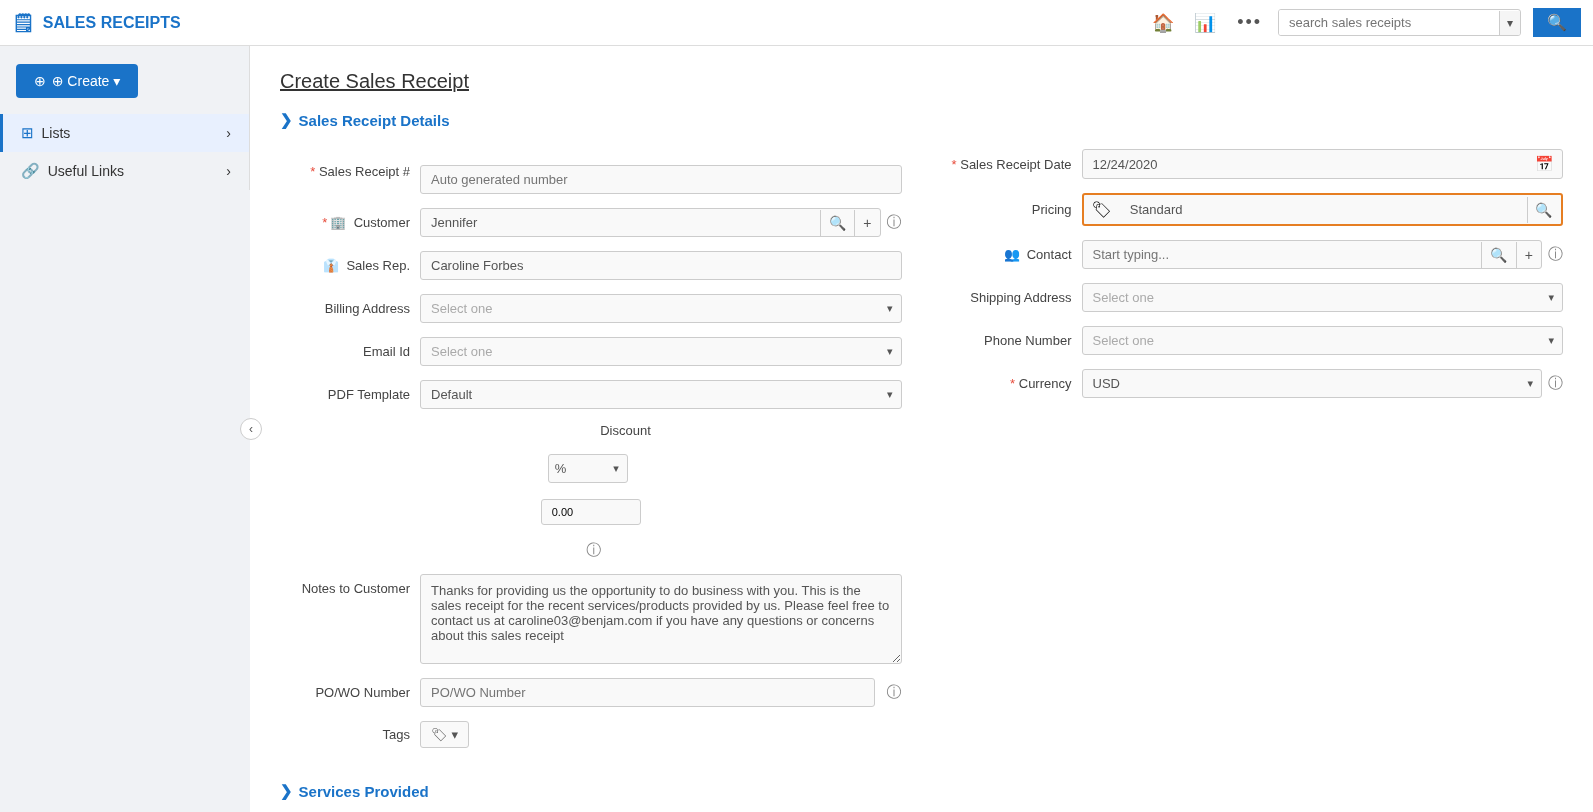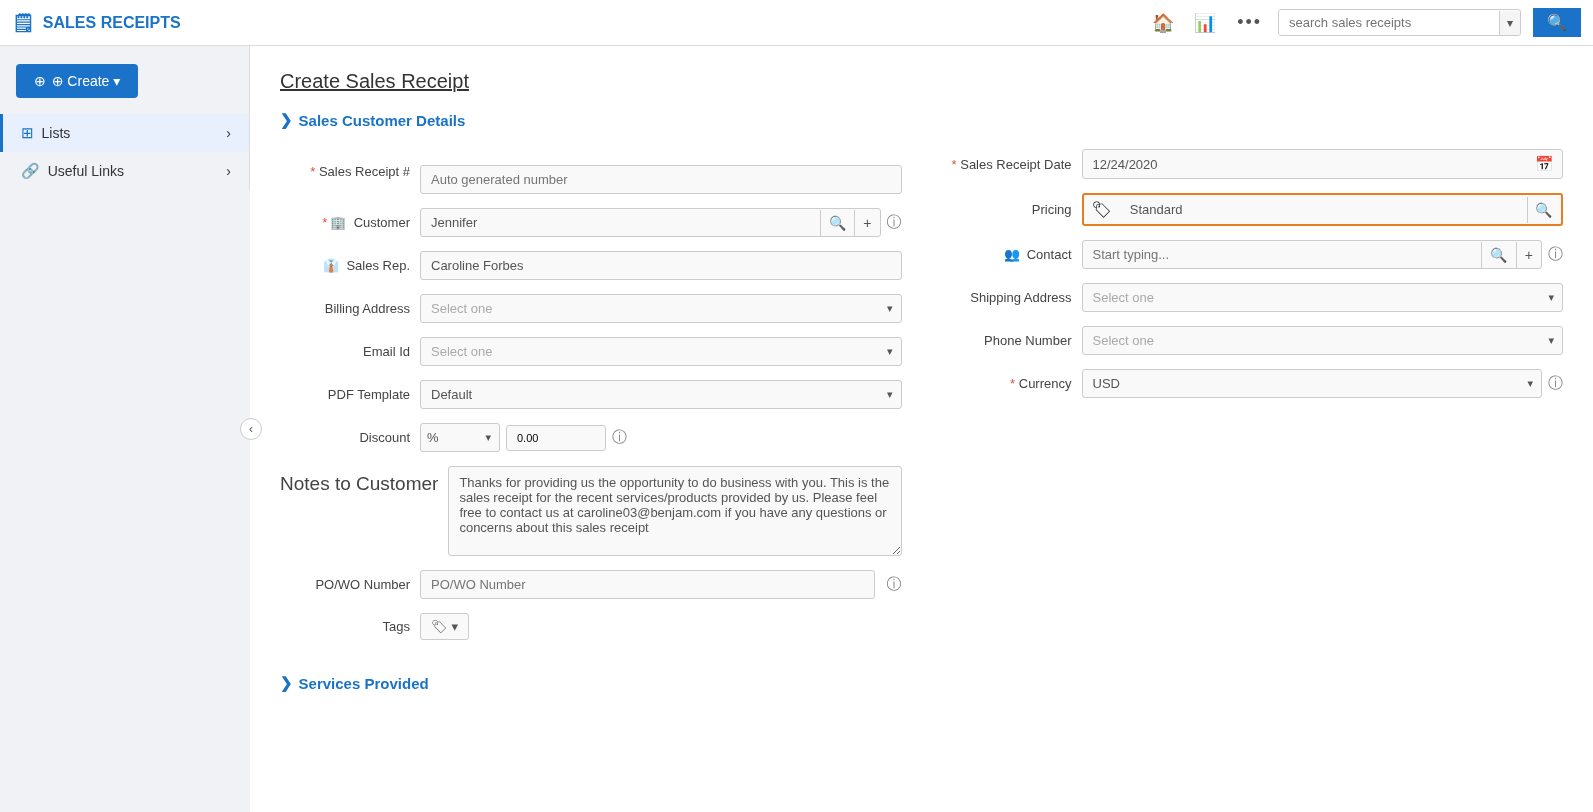--- a/index.html
+++ b/index.html
@@ -257,21 +257,22 @@
     .info-icon {
       color: #888;
       margin-left: 6px;
       font-size: 15px;
       cursor: pointer;
     }
     .discount-row {
       display: flex;
       align-items: center;
       margin-bottom: 14px;
-      gap: 0;
+      gap: 16px;
+      flex-direction: column;
     }
     .discount-select-wrap {
       display: flex;
       align-items: center;
       border: 1px solid #ccc;
       border-radius: 3px;
       background: #f9f9f9;
       width: 80px;
       margin-right: 6px;
     }
@@ -345,21 +346,21 @@
       cursor: pointer;
       margin-top: 20px;
     }
     .form-full-row {
       display: flex;
       align-items: flex-start;
       margin-bottom: 14px;
       gap: 0;
     }
     .form-full-label {
-      font-size: 19px;
+      font-size: 13px;
       color: #444;
       text-align: right;
       min-width: 140px;
       padding-right: 10px;
       padding-top: 7px;
       flex-shrink: 0;
     }
     .date-input-wrap {
       flex: 1;
       display: flex;
@@ -434,21 +435,21 @@
       </div>
     </div>
     <div class="sidebar-collapse-btn">‹</div>
   </div>
 
   <div class="main">
     <div class="page-title">Create Sales Receipt</div>
 
     <div class="section-header">
       <span>❯</span>
-      <span>Sales Customer Details</span>
+      <span>Sales Receipt Details</span>
     </div>
 
     <div class="form-grid">
 
       <div class="col-left">
 
         <div class="form-row">
           <div class="form-label required">Sales Receipt #</div>
           <input class="form-input placeholder" style="flex: 1 1 0%; margin-top: 16px;" placeholder="Auto generated number">
         </div>

